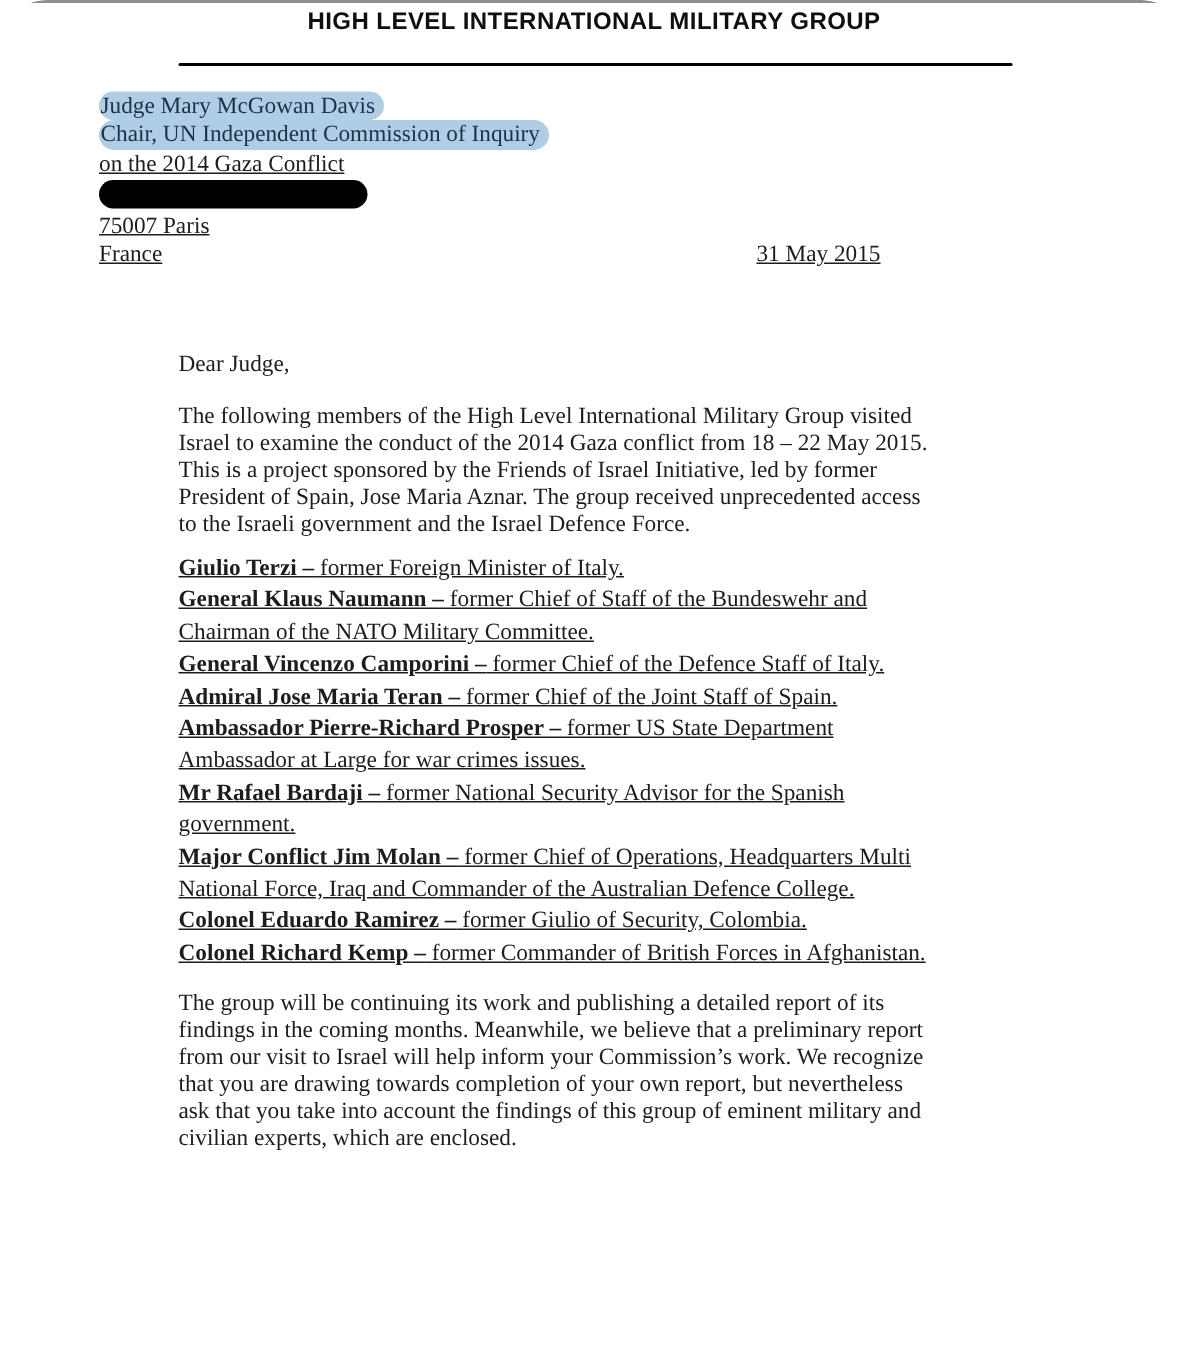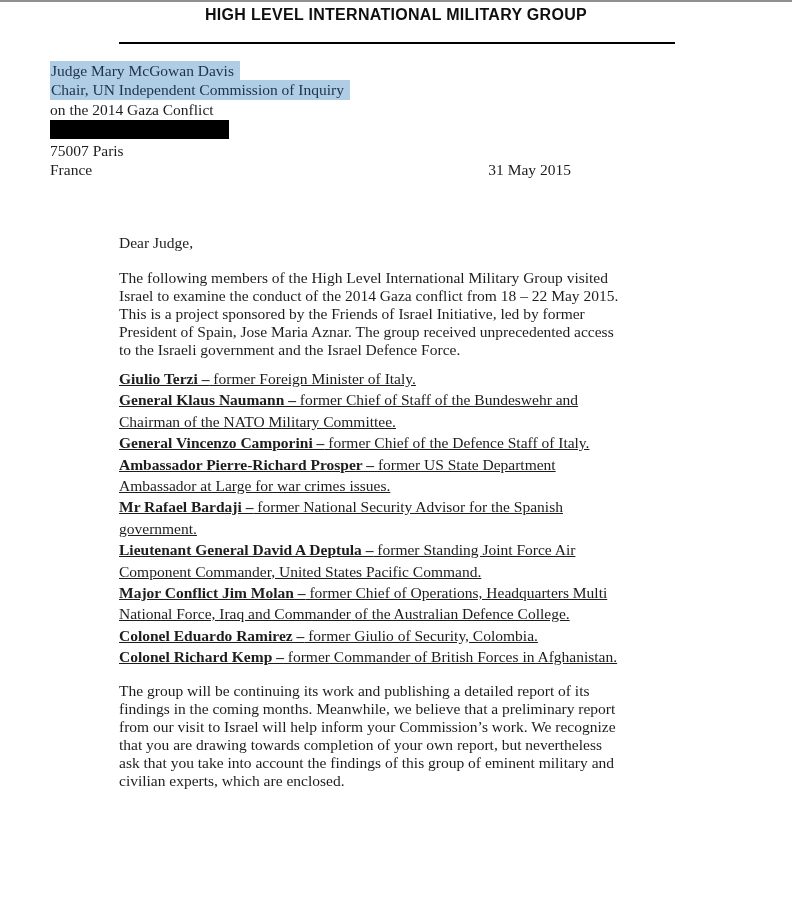--- a/index.html
+++ b/index.html
@@ -3,21 +3,21 @@
 <meta charset="utf-8">
 <style>
   :root{
     --selection-highlight:#b0cde6;
     --selection-text:#1c3249;
     --body-text:#1d1d1d;
     --redaction:#000000;
     --rule:#000000;
     --top-border:#8f8f8f;
   }
-  *{margin:0;padding:0;box-sizing:border-box;}
+  *{margin:0;padding:0;box-sizing:border-box;border-radius:31px;}
   html,body{background:#ffffff;}
   .page{
     position:relative;
     width:792px;
     height:904px;
     background:#ffffff;
     overflow:hidden;
     font-family:"Liberation Serif", serif;
     color:var(--body-text);
     font-size:15.5px;
@@ -36,22 +36,23 @@
     line-height:21px;
     letter-spacing:0.3px;
     color:#0f0f0f;
   }
   .rule{
     height:2px;
     background:var(--rule);
     margin:17px 117px 0 119px;
   }
   .address{
-    margin:17px 0 0 50px;
+    margin:17px 0 0 66px;
     line-height:19.3px;
+    text-decoration:underline;
   }
   .hl{
     display:inline-block;
     background:var(--selection-highlight);
     color:var(--selection-text);
     padding:0 6px 0 1px;
   }
   .redaction{
     width:179px;
     height:19px;
@@ -116,26 +117,25 @@
 Israel to examine the conduct of the 2014 Gaza conflict from 18 – 22 May 2015.
 This is a project sponsored by the Friends of Israel Initiative, led by former
 President of Spain, Jose Maria Aznar. The group received unprecedented access
 to the Israeli government and the Israel Defence Force.</div>
 
   <div class="members">
     <div class="member"><span class="mname">Giulio Terzi –</span><span> former Foreign Minister of Italy.</span></div>
     <div class="member"><span class="mname">General Klaus Naumann –</span><span> former Chief of Staff of the Bundeswehr and
 Chairman of the NATO Military Committee.</span></div>
     <div class="member"><span class="mname">General Vincenzo Camporini –</span><span> former Chief of the Defence Staff of Italy.</span></div>
+    <div class="member"><span class="mname">Admiral Jose Maria Teran –</span><span> former Chief of the Joint Staff of Spain.</span></div>
     <div class="member"><span class="mname">Ambassador Pierre-Richard Prosper –</span><span> former US State Department
 Ambassador at Large for war crimes issues.</span></div>
     <div class="member"><span class="mname">Mr Rafael Bardaji –</span><span> former National Security Advisor for the Spanish
 government.</span></div>
-    <div class="member"><span class="mname">Lieutenant General David A Deptula –</span><span> former Standing Joint Force Air
-Component Commander, United States Pacific Command.</span></div>
     <div class="member"><span class="mname">Major Conflict Jim Molan –</span><span> former Chief of Operations, Headquarters Multi
 National Force, Iraq and Commander of the Australian Defence College.</span></div>
     <div class="member"><span class="mname">Colonel Eduardo Ramirez –</span><span> former Giulio of Security, Colombia.</span></div>
     <div class="member"><span class="mname">Colonel Richard Kemp –</span><span> former Commander of British Forces in Afghanistan.</span></div>
   </div>
 
   <div class="para closing">The group will be continuing its work and publishing a detailed report of its
 findings in the coming months. Meanwhile, we believe that a preliminary report
 from our visit to Israel will help inform your Commission’s work. We recognize
 that you are drawing towards completion of your own report, but nevertheless

